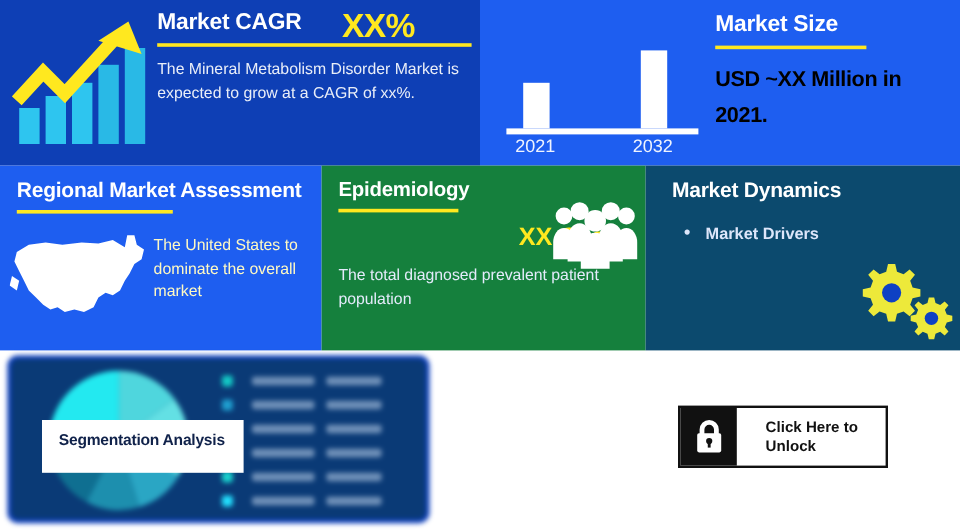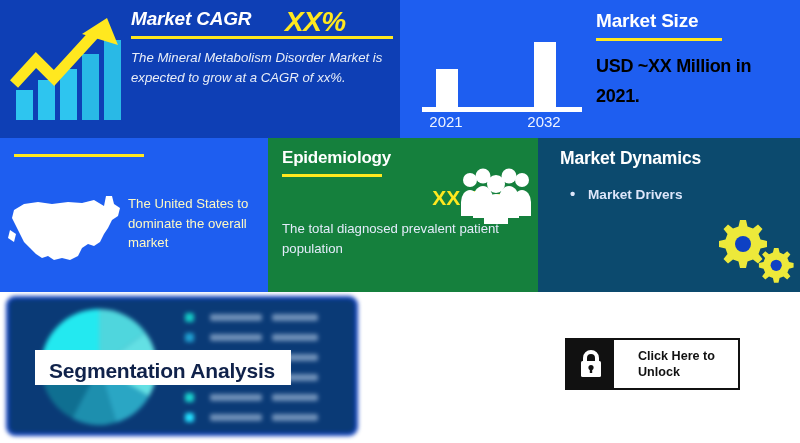--- a/index.html
+++ b/index.html
@@ -10,21 +10,20 @@
     overflow: hidden;
   }
   #stage { position: relative; width: 800px; height: 443px; background: #ffffff; }
 
   
   .panel { position: absolute; overflow: hidden; }
 
   #p-cagr {
     left: 0; top: 0; width: 400px; height: 138px;
     background: #0e3fb5;
-    font-style: italic;
   }
   #cagr-icon { position: absolute; left: 10px; top: 12px; width: 120px; height: 110px; }
   #cagr-body { position: absolute; left: 131px; top: 8px; width: 262px; }
   .title-w {
     color: #ffffff; font-weight: bold; font-size: 19px; letter-spacing: -0.2px;
     white-space: nowrap;
   }
   .rule-y { height: 3px; background: #ffe81f; margin-top: 6px; }
   .body-txt {
     color: #e9eef8; font-size: 13.2px; line-height: 19.5px; margin-top: 9px;
@@ -107,22 +106,22 @@
     margin-left: 16px; width: 52px; height: 7px; border-radius: 2px;
     background: rgba(206,224,245,0.52);
   }
   .leg-t2 {
     margin-left: 10px; width: 46px; height: 7px; border-radius: 2px;
     background: rgba(206,224,245,0.52);
   }
   #seg-label {
     position: absolute; left: 35px; top: 350px;
     background: #ffffff; color: #10224a;
-    font-weight: bold; font-size: 21px;
-    padding: 9px 16px 2px 14px;
+    font-weight: bold; font-size: 13px;
+    padding: 9px 16px 20px 14px;
     letter-spacing: -0.2px; white-space: nowrap;
   }
 
   
   #unlock {
     position: absolute; left: 565px; top: 338px; width: 175px; height: 52px;
     background: #ffffff; border: 2px solid #111111;
     display: flex; align-items: stretch;
   }
   #unlock-icon-box {
@@ -176,20 +175,21 @@
 
     <div id="size-body">
       <div class="title-w">Market Size</div>
       <div class="rule-y" style="width:126px"></div>
       <div id="size-value">USD ~XX Million in 2021.</div>
     </div>
   </section>
 
   <section class="panel" id="p-region">
     <div class="pad">
+      <div class="title-w" style="font-size:17.5px">Regional Market Assessment</div>
       <div class="rule-y" id="region-rule"></div>
     </div>
 
     <div id="us-map">
       <svg viewBox="0 0 118 78" width="118" height="78">
         <path fill="#ffffff" d="M6,20 L16,14 L30,12 L44,14 L60,12 L74,13 L86,10 L96,16 L98,6
           L104,6 L106,14 L112,18 L110,26 L104,30 L100,38 L96,44 L92,52 L86,56 L80,54
           L74,58 L70,66 L62,70 L54,68 L46,70 L40,66 L34,68 L28,64 L22,58 L16,52
           L12,44 L8,36 L4,28 Z"></path>
         <path fill="#ffffff" d="M2,40 L8,44 L6,52 L0,48 Z"></path>

